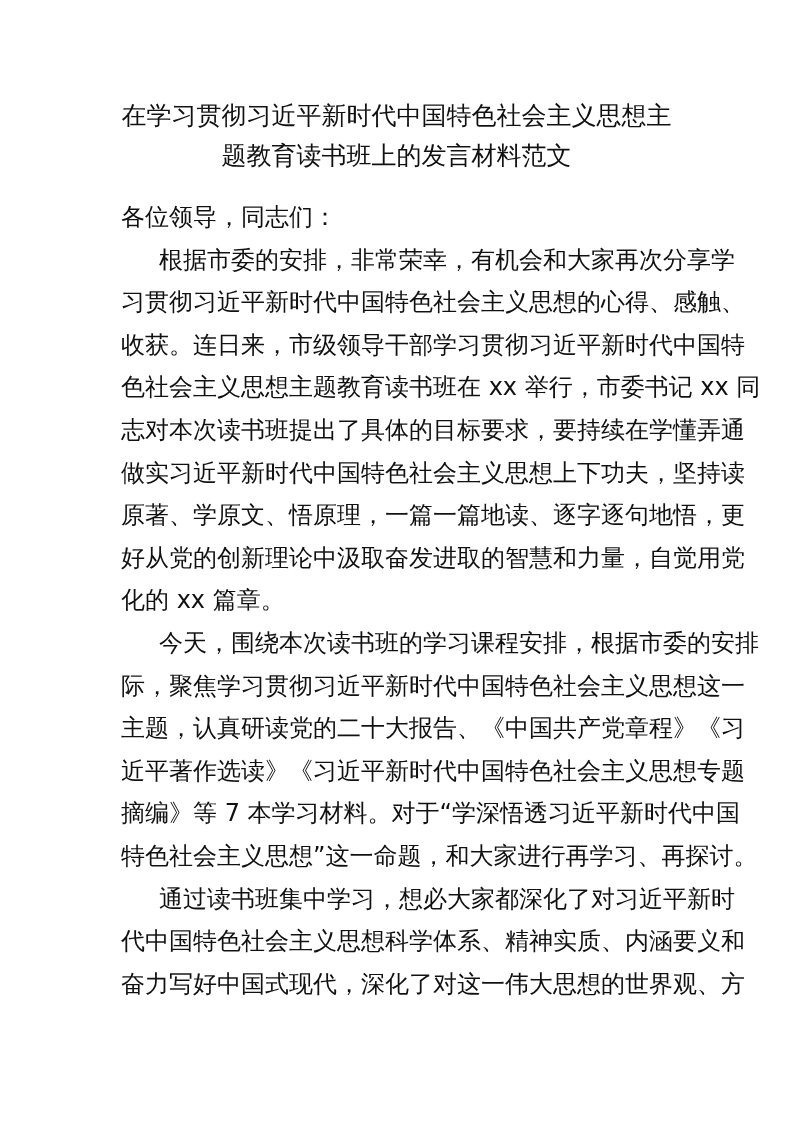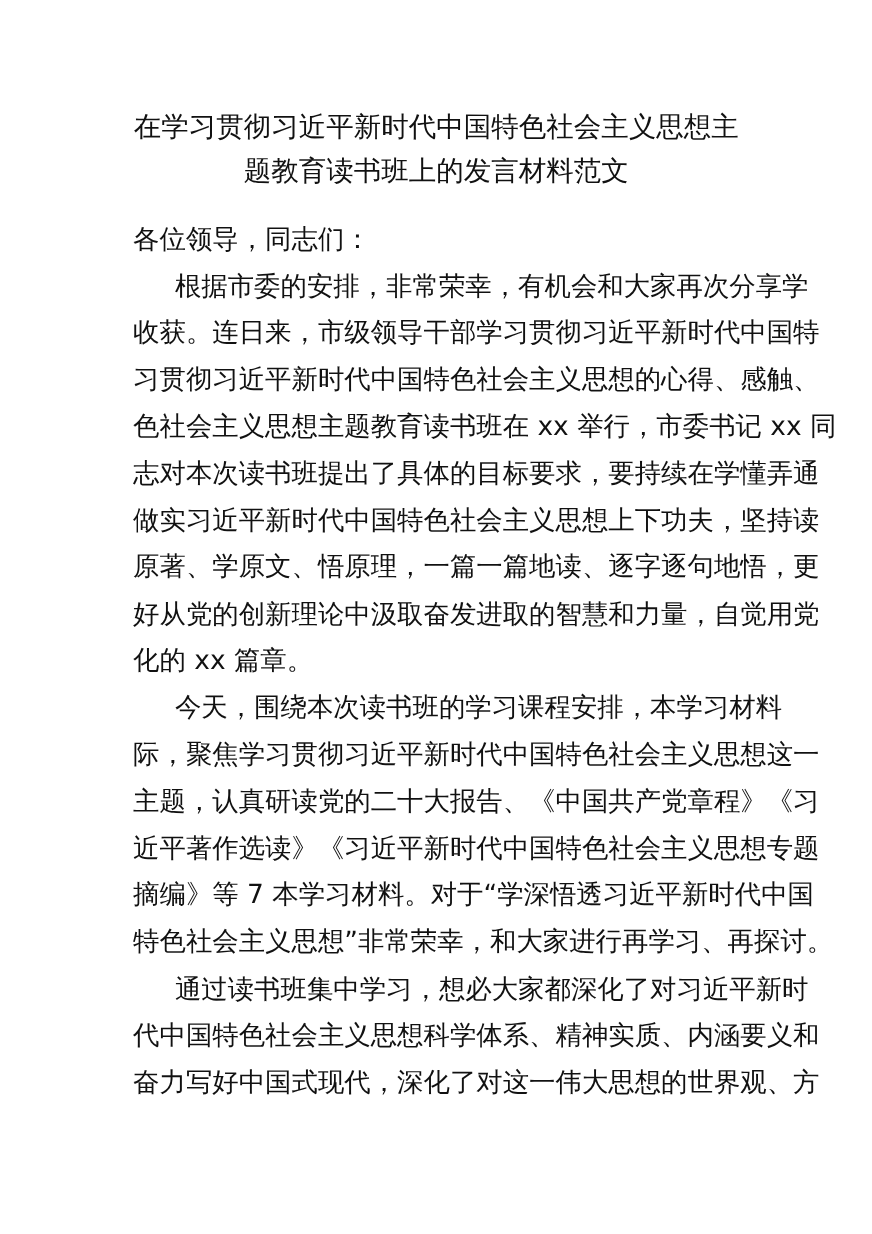--- a/index.html
+++ b/index.html
@@ -30,37 +30,37 @@
   <div class="title">
     <div>在学习贯彻习近平新时代中国特色社会主义思想主</div>
     <div>题教育读书班上的发言材料范文</div>
   </div>
 
   <div class="body">
     <div class="line last">各位领导，同志们：</div>
 
     <div>
       <div class="line indent">根据市委的安排，非常荣幸，有机会和大家再次分享学</div>
+      <div class="line">习贯彻习近平新时代中国特色社会主义思想的心得、感触、</div>
       <div class="line">收获。连日来，市级领导干部学习贯彻习近平新时代中国特</div>
-      <div class="line">习贯彻习近平新时代中国特色社会主义思想的心得、感触、</div>
       <div class="line">色社会主义思想主题教育读书班在 xx 举行，市委书记 xx 同</div>
       <div class="line">志对本次读书班提出了具体的目标要求，要持续在学懂弄通</div>
       <div class="line">做实习近平新时代中国特色社会主义思想上下功夫，坚持读</div>
       <div class="line">原著、学原文、悟原理，一篇一篇地读、逐字逐句地悟，更</div>
       <div class="line">好从党的创新理论中汲取奋发进取的智慧和力量，自觉用党</div>
       <div class="line last">化的 xx 篇章。</div>
     </div>
 
     <div>
-      <div class="line indent">今天，围绕本次读书班的学习课程安排，本学习材料</div>
+      <div class="line indent">今天，围绕本次读书班的学习课程安排，根据市委的安排</div>
       <div class="line">际，聚焦学习贯彻习近平新时代中国特色社会主义思想这一</div>
       <div class="line">主题，认真研读党的二十大报告、《中国共产党章程》《习</div>
       <div class="line">近平著作选读》《习近平新时代中国特色社会主义思想专题</div>
       <div class="line">摘编》等 7 本学习材料。对于“学深悟透习近平新时代中国</div>
-      <div class="line">特色社会主义思想”非常荣幸，和大家进行再学习、再探讨。</div>
+      <div class="line">特色社会主义思想”这一命题，和大家进行再学习、再探讨。</div>
     </div>
 
     <div>
       <div class="line indent">通过读书班集中学习，想必大家都深化了对习近平新时</div>
       <div class="line">代中国特色社会主义思想科学体系、精神实质、内涵要义和</div>
       <div class="line">奋力写好中国式现代，深化了对这一伟大思想的世界观、方</div>
     </div>
   </div>
 </div>
 

